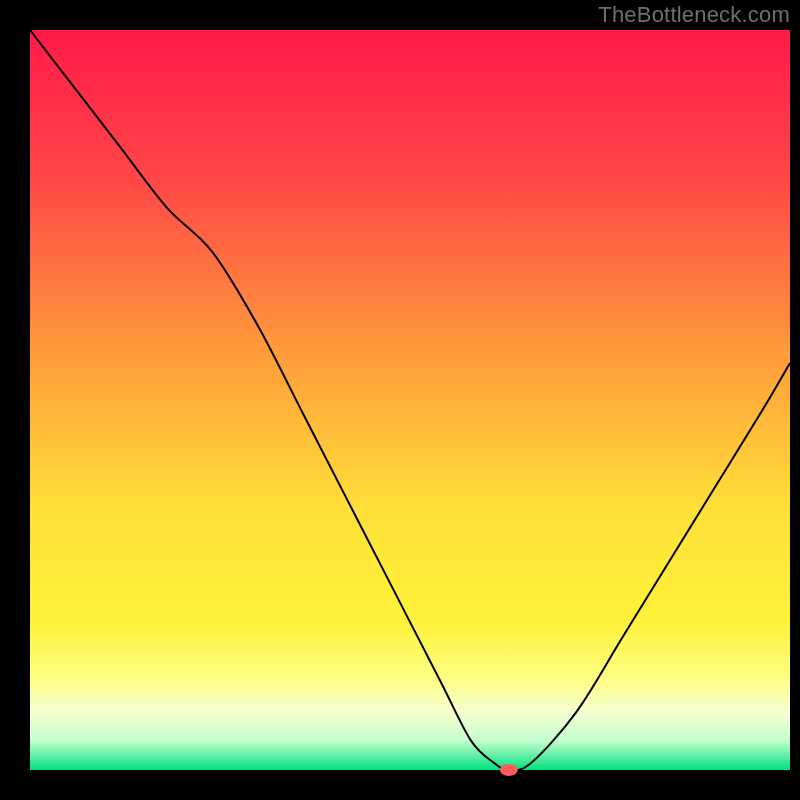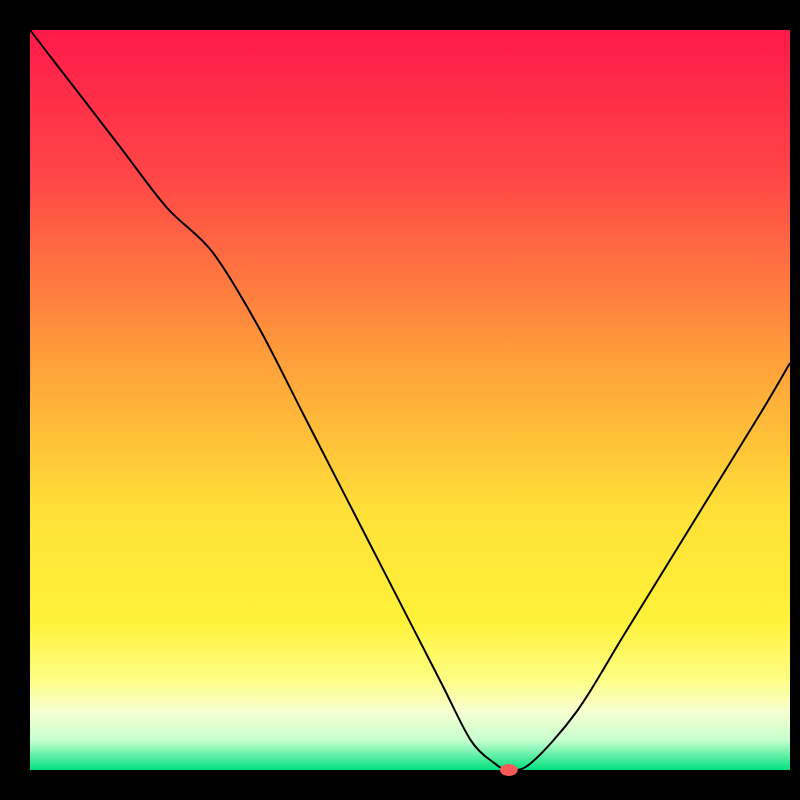--- a/index.html
+++ b/index.html
@@ -27,13 +27,14 @@
     </defs>
 
     <rect x="0" y="0" width="800" height="800" fill="#000"></rect>
 
     <rect id="plot-rect" fill="url(#bg-grad)" x="30" y="30" width="760" height="740"></rect>
 
     <path id="curve" fill="none" stroke="#000000" stroke-width="2" d="M30,30 C37.6,39.86666666666665 60.39999999999999,69.4666666666666 75.6,89.19999999999993 C90.8,108.93333333333327 106,128.66666666666663 121.2,148.39999999999998 C136.4,168.13333333333333 151.6,190.33333333333334 166.79999999999998,207.60000000000002 C181.99999999999997,224.8666666666667 197.2,232.26666666666668 212.4,252 C227.60000000000002,271.73333333333335 242.8,298.8666666666667 258,326 C273.2,353.1333333333333 288.4,385.2 303.59999999999997,414.8 C318.79999999999995,444.40000000000003 334,474 349.2,503.6 C364.4,533.2 379.6,562.8 394.8,592.4 C410,622 427.73333333333335,656.5333333333334 440.40000000000003,681.2 C453.0666666666667,705.8666666666667 461.9333333333333,726.8333333333333 470.79999999999995,740.4 C479.66666666666663,753.9666666666667 487.26666666666665,757.6666666666667 493.59999999999997,762.6 C499.9333333333333,767.5333333333333 502.4666666666667,770 508.8,770 C515.1333333333333,770 520.2,772.4666666666667 531.6,762.6 C543,752.7333333333333 561.9999999999999,731.7666666666667 577.1999999999999,710.8 C592.4,689.8333333333333 607.6,661.4666666666666 622.8000000000001,636.8 C638.0000000000001,612.1333333333333 653.2,587.4666666666666 668.4,562.8 C683.5999999999999,538.1333333333333 698.8,513.4666666666667 714,488.8 C729.2,464.1333333333333 746.9333333333334,435.7666666666667 759.6,414.8 C772.2666666666667,393.8333333333333 784.9333333333334,371.63333333333327 790,362.99999999999994"></path>
 
     <ellipse id="marker" cx="508.8" cy="770" rx="9" ry="6" fill="#ff5a5a"></ellipse>
   </svg>
+  <div class="watermark">TheBottleneck.com</div>
 </div>
 
 </body></html>

